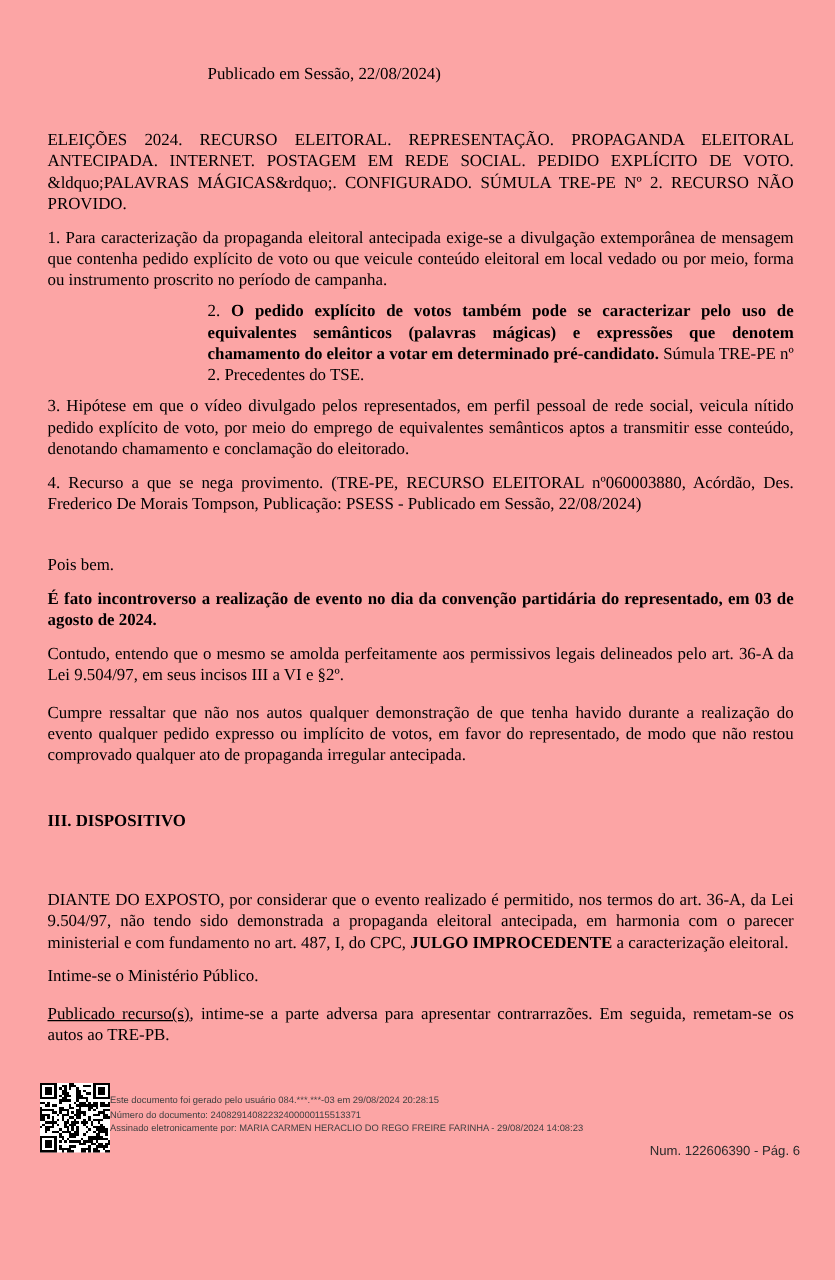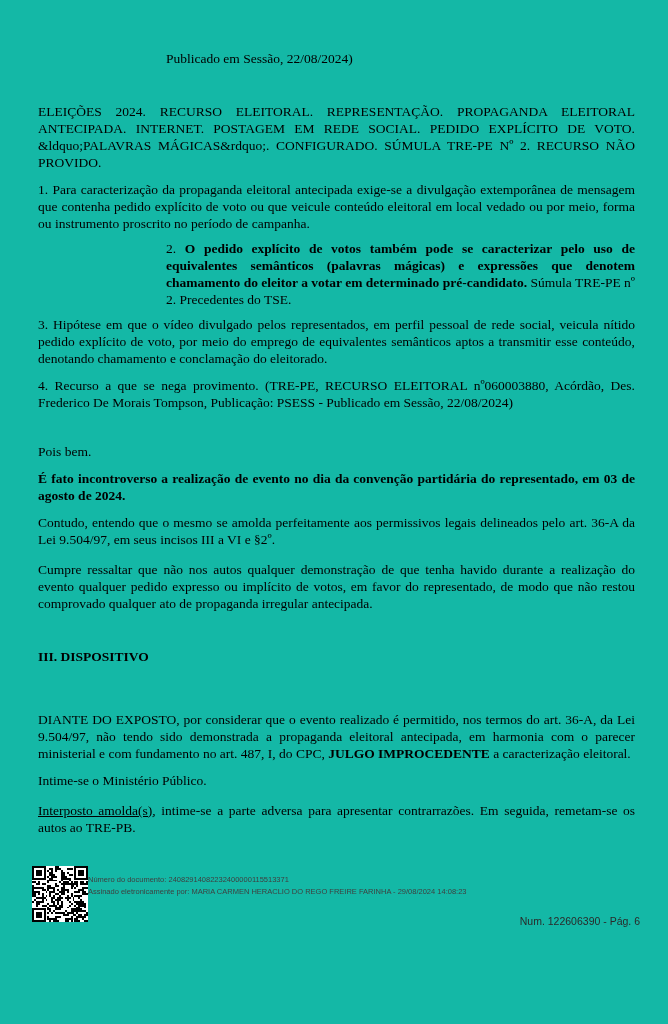--- a/index.html
+++ b/index.html
@@ -1,20 +1,20 @@
 <!DOCTYPE html>
 <html lang="pt-BR"><head>
 <meta charset="utf-8">
 <style>
   html, body { margin: 0; padding: 0; background: #e8e8e8; }
   .page {
     position: relative;
     width: 668px;
     height: 1024px;
-    background: #14b8a6;
+    background: #fca5a5;
     margin: 0 auto;
     overflow: hidden;
     font-family: "Liberation Serif", serif;
     color: #000000;
   }
   .content {
     position: absolute;
     left: 38px;
     right: 33px;
     top: 50px;
@@ -95,21 +95,21 @@
 
     <p>Cumpre ressaltar que não nos autos qualquer demonstração de que tenha havido durante a realização do evento qualquer pedido expresso ou implícito de votos, em favor do representado, de modo que não restou comprovado qualquer ato de propaganda irregular antecipada.</p>
 
     <p class="section-heading">III. DISPOSITIVO</p>
 
     <p><span>DIANTE DO EXPOSTO, por considerar que o evento realizado é permitido, nos termos do art. 36-A, da Lei 9.504/97, não tendo sido demonstrada a propaganda eleitoral antecipada, em harmonia com o parecer ministerial e com fundamento no art. 487, I, do CPC, </span><b>JULGO IMPROCEDENTE</b><span> a caracterização eleitoral.</span></p>
 
 
     <p class="mb-md">Intime-se o Ministério Público.</p>
 
-    <p><span class="u">Interposto amolda(s)</span><span>, intime-se a parte adversa para apresentar contrarrazões. Em seguida, remetam-se os autos ao TRE-PB.</span></p>
+    <p><span class="u">Publicado recurso(s)</span><span>, intime-se a parte adversa para apresentar contrarrazões. Em seguida, remetam-se os autos ao TRE-PB.</span></p>
 
   </div>
 
   <div class="footer">
     <div class="qr">
       <svg id="qr-svg" width="56" height="56" viewBox="0 0 29 29" shape-rendering="crispEdges" aria-hidden="true">
           <rect x="0" y="0" width="29" height="29" fill="#fff"></rect>
           <rect x="12" y="0" width="1" height="1" fill="#000"></rect>
           <rect x="13" y="0" width="1" height="1" fill="#000"></rect>
           <rect x="9" y="1" width="1" height="1" fill="#000"></rect>
@@ -431,18 +431,19 @@
           <rect x="2" y="2" width="3" height="3" fill="#000"></rect>
           <rect x="22" y="0" width="7" height="7" fill="#000"></rect>
           <rect x="23" y="1" width="5" height="5" fill="#fff"></rect>
           <rect x="24" y="2" width="3" height="3" fill="#000"></rect>
           <rect x="0" y="22" width="7" height="7" fill="#000"></rect>
           <rect x="1" y="23" width="5" height="5" fill="#fff"></rect>
           <rect x="2" y="24" width="3" height="3" fill="#000"></rect>
         </svg>
     </div>
     <div class="footer-lines">
+      <div>Este documento foi gerado pelo usuário 084.***.***-03 em 29/08/2024 20:28:15</div>
       <div>Número do documento: 24082914082232400000115513371</div>
       <div>Assinado eletronicamente por: MARIA CARMEN HERACLIO DO REGO FREIRE FARINHA - 29/08/2024 14:08:23</div>
     </div>
     <div class="page-label">Num. 122606390 - Pág. 6</div>
   </div>
 </div>
 
 </body></html>

